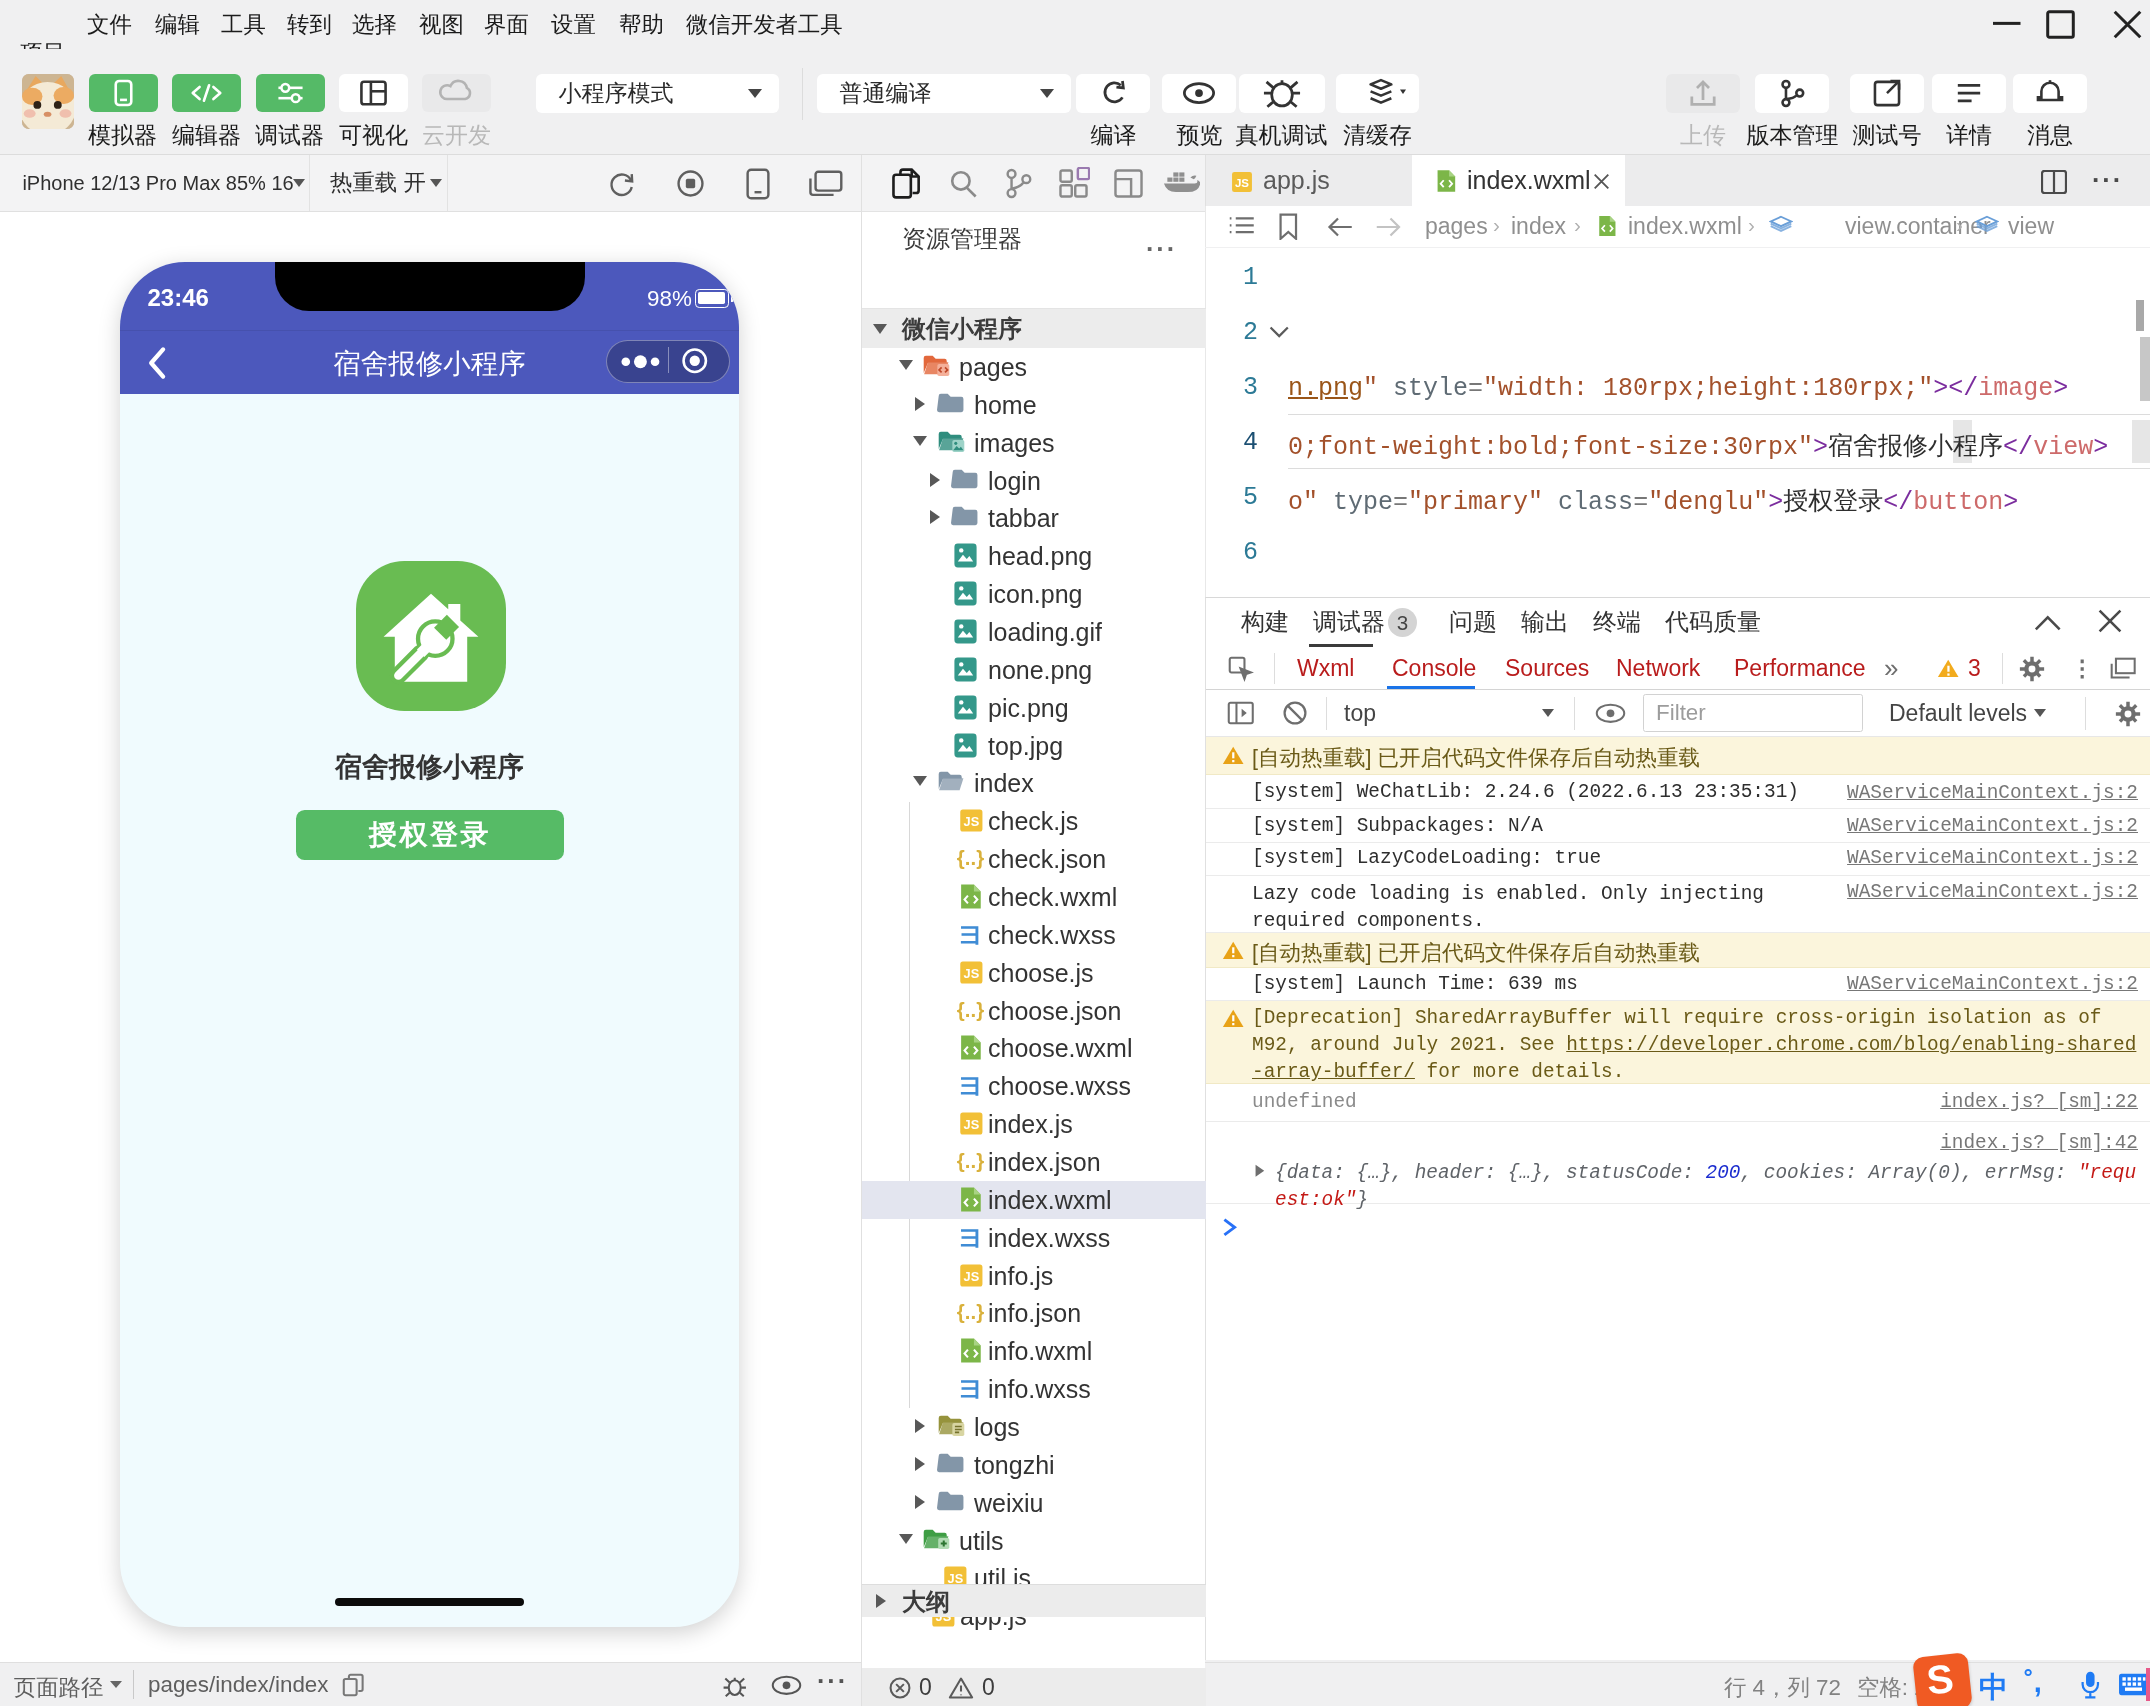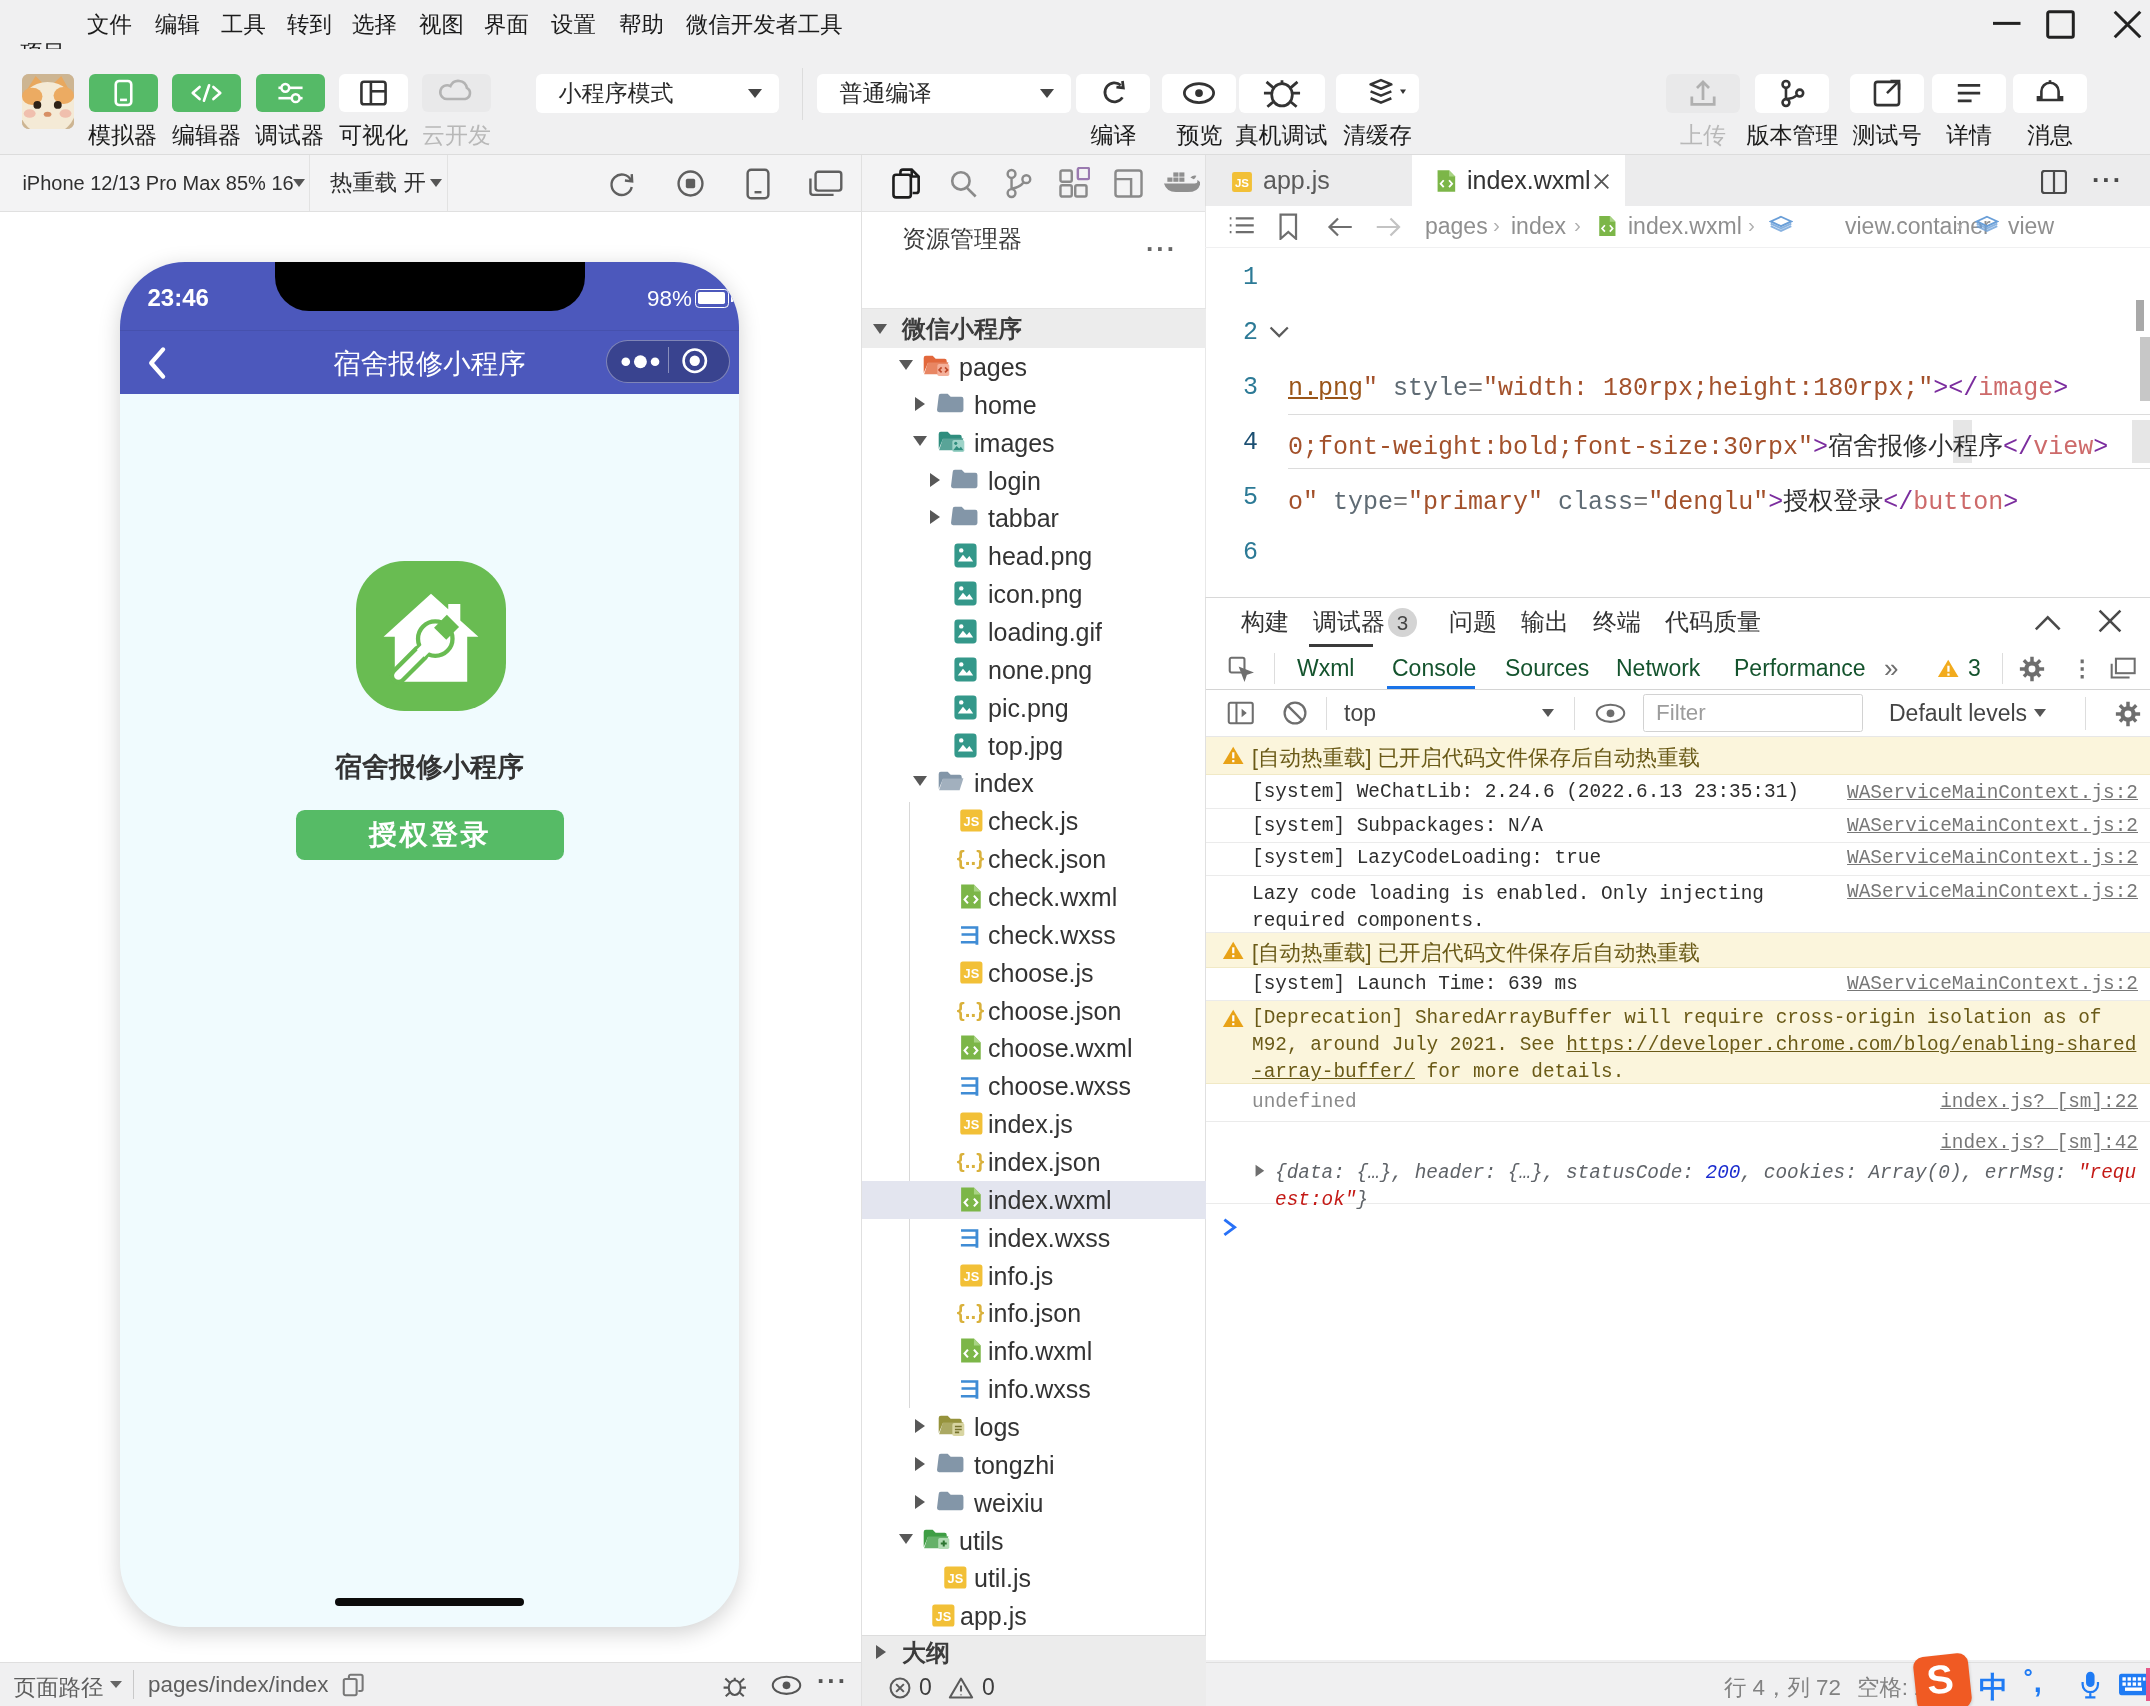--- a/index.html
+++ b/index.html
@@ -39,21 +39,21 @@
 .tri-d{position:absolute;width:0;height:0;border-left:7.7px solid transparent;border-right:7.7px solid transparent;border-top:10.3px solid #585858;}
 
 #tabbar{left:1205px;top:155px;width:945px;height:52px;background:#ececed;border-left:0.9px solid #e0e0e0;}
 #crumbs{left:1205px;top:206px;width:945px;height:41px;background:#fff;border-left:0.9px solid #e8e8e8;}
 #code{left:1205px;top:248px;width:945px;height:349px;background:#fff;border-left:0.9px solid #e8e8e8;overflow:hidden;}
 .lnum{position:absolute;width:52px;text-align:right;font-size:25px;color:#2c7a96;font-family:"Liberation Mono",monospace;}
 .cline{position:absolute;left:82px;font-size:25px;font-family:"Liberation Mono",monospace;white-space:pre;color:#333;}
 
 #debug{left:1205px;top:597px;width:945px;height:1063px;background:#fff;border-left:0.9px solid #e0e0e0;border-top:0.9px solid #d8d8d8;}
 .dtab{position:absolute;top:0;height:48px;line-height:48px;font-size:24px;color:#333;}
-.ctab{position:absolute;top:0;height:44px;line-height:44px;font-size:23px;color:#14532d;}
+.ctab{position:absolute;top:0;height:44px;line-height:44px;font-size:23px;color:#b91c1c;}
 .crow{position:absolute;left:0;width:944px;border-bottom:0.9px solid #ebebeb;font-family:"Liberation Mono",monospace;font-size:19.4px;color:#2e2e2e;white-space:nowrap;}
 .crow.warn{background:#fbf5dc;border-bottom:0.9px solid #f1e9c5;color:#6a5a17;}
 .clink{position:absolute;right:12px;top:6.9px;color:#777;text-decoration:underline;}
 
 #statusbar{left:0;top:1662px;width:2150px;height:44px;background:#f0f0f1;border-top:0.9px solid #dfdfdf;font-size:22.4px;color:#5e5e5e;}
 svg{display:block;}
 </style></head>
 <body>
 <div id="app">
 <div class="abs" id="titlebar">
@@ -563,21 +563,21 @@
         </svg>
         <span class="tname" style="left:112px;">util.js</span>
       </div>
 <div class="trow" style="top:1385px;">
         <svg style="position:absolute;left:66px;top:4.3px;font-size:29px" width="29" height="29" viewBox="0 0 34 34">
           <rect x="5" y="4" width="26" height="26" rx="3" fill="#f2c037"></rect>
           <text x="18" y="24" font-size="15" font-weight="bold" fill="#fff" text-anchor="middle" font-family="Liberation Sans">JS</text>
         </svg>
         <span class="tname" style="left:98px;">app.js</span>
       </div>
-<div class="sechead" style="top:1423px;height:33px;line-height:33px;border-top:0.9px solid #ddd;">
+<div class="sechead" style="top:1372px;height:33px;line-height:33px;border-top:0.9px solid #ddd;">
         <span class="tri-r" style="left:13.8px;top:8.6px;"></span>
         <span style="position:absolute;left:40px;">大纲</span>
       </div>
 <div style="position:absolute;left:0;top:1456px;width:344px;height:39px;background:#ececec;">
 <svg style="position:absolute;left:26px;top:7.7px;" width="24" height="24" viewBox="0 0 28 28">
           <circle cx="14" cy="14" r="11" fill="none" stroke="#5a5a5a" stroke-width="2.4"></circle>
           <path d="M9.5 9.5 L18.5 18.5 M18.5 9.5 L9.5 18.5" stroke="#5a5a5a" stroke-width="2.4"></path>
         </svg>
 <span style="position:absolute;left:57px;top:6px;font-size:23px;color:#3c3c3c;">0</span>
 <svg style="position:absolute;left:86px;top:7.7px;" width="26" height="24" viewBox="0 0 30 28">

